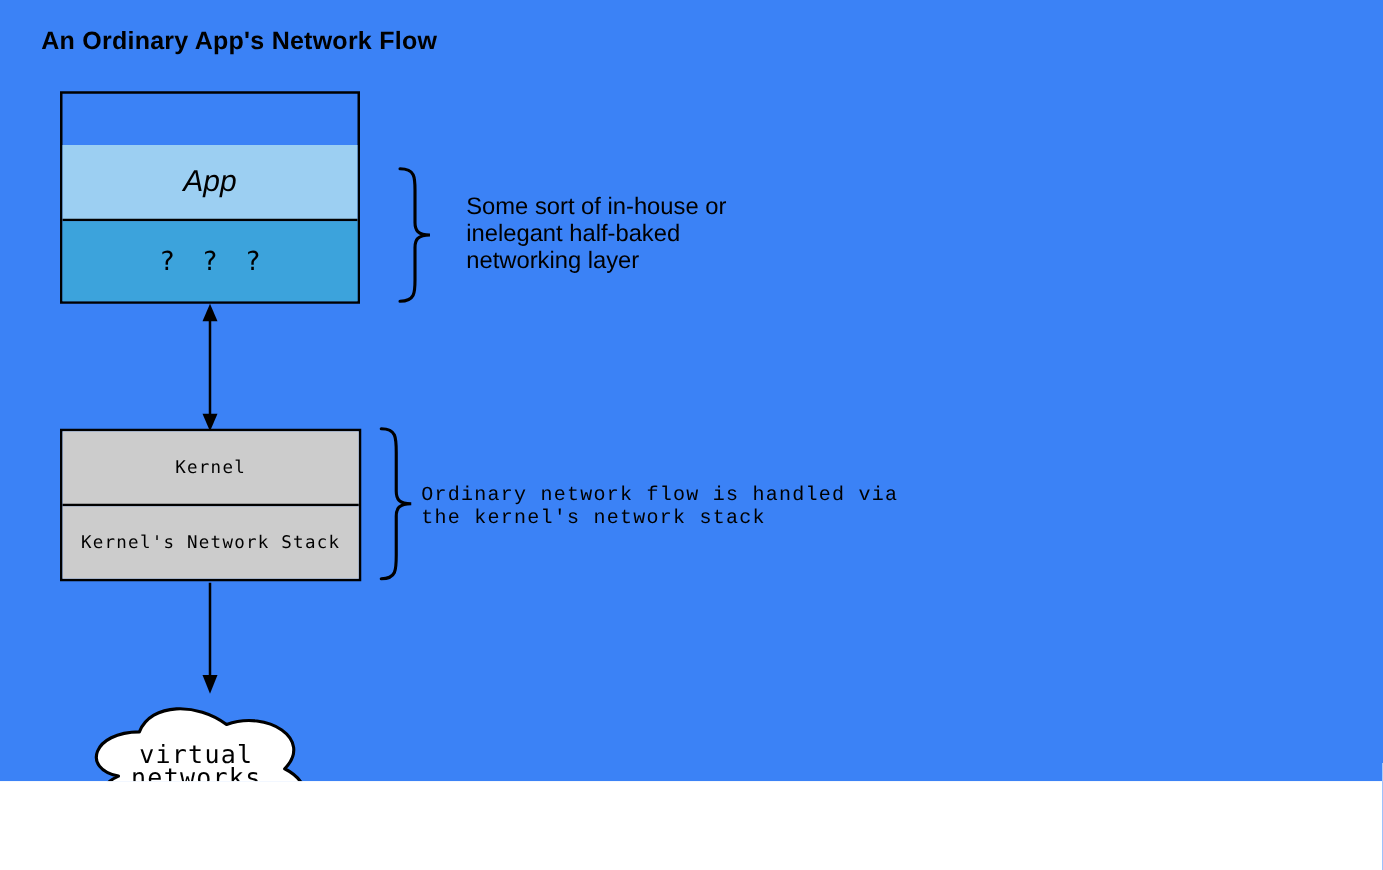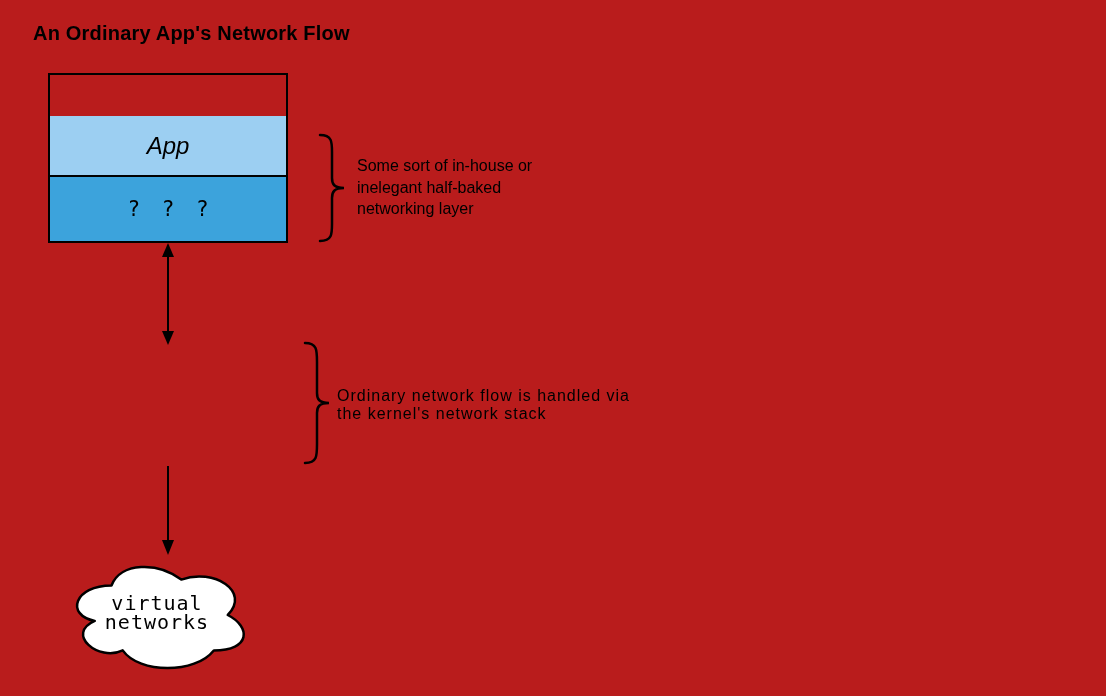--- a/index.html
+++ b/index.html
@@ -3,22 +3,22 @@
 <meta charset="utf-8">
 <style>
   html, body {
     margin: 0;
     padding: 0;
     background: #ffffff;
   }
   #canvas {
     position: relative;
     width: 1106px;
-    height: 696px;
-    background: #b91c1c;
+    height: 625px;
+    background: #3b82f6;
     overflow: hidden;
     font-family: "Liberation Sans", sans-serif;
     color: #000000;
   }
   .abs { position: absolute; }
 
   .title {
     left: 33px;
     top: 22px;
     font-size: 20px;
@@ -79,30 +79,30 @@
     justify-content: center;
   }
   .kernel-box .sec-netstack {
     flex: 1;
     display: flex;
     align-items: center;
     justify-content: center;
   }
 
   .note-sans {
-    left: 357px;
+    left: 373px;
     top: 155px;
-    font-size: 16px;
+    font-size: 19px;
     line-height: 21.5px;
     white-space: pre-line;
   }
   .note-mono {
     left: 337px;
     top: 387px;
-    font-family: Liberation Sans, sans-serif;
+    font-family: Liberation Mono, monospace;
     font-size: 16px;
     letter-spacing: 1px;
     line-height: 18px;
     white-space: pre-line;
   }
   .arrow-label {
     left: 196px;
     top: 285px;
     font-family: "DejaVu Sans Mono", monospace;
     font-size: 16px;
@@ -153,20 +153,28 @@
 inelegant half-baked
 networking layer</div>
 
   <svg class="abs" style="left:157px; top:243px;" width="22" height="102" viewBox="0 0 22 102">
     <line x1="11" y1="12" x2="11" y2="90" stroke="#000000" stroke-width="2"></line>
     <polygon points="11,0 5,14 17,14" fill="#000000"></polygon>
     <polygon points="11,102 5,88 17,88" fill="#000000"></polygon>
   </svg>
 
 
+  <div class="abs kernel-box">
+    <div class="sec-kernel" style="background: rgb(204, 204, 204);">
+      <span>Kernel</span>
+    </div>
+    <div class="sec-netstack" style="background: rgb(204, 204, 204);">
+      <span>Kernel's Network Stack</span>
+    </div>
+  </div>
 
   <svg class="abs" style="left:301px; top:340px;" width="30" height="126" viewBox="0 0 30 126">
     <path d="M 4,3 C 16,3 16,10 16,22 L 16,53 C 16,59 18,63 28,63 C 18,63 16,67 16,73 L 16,104 C 16,116 16,123 4,123" fill="none" stroke="#000000" stroke-width="2.5" stroke-linecap="round"></path>
   </svg>
 
   <div class="abs note-mono">Ordinary network flow is handled via
 the kernel's network stack</div>
 
   <svg class="abs" style="left:157px; top:466px;" width="22" height="90" viewBox="0 0 22 90">
     <line x1="11" y1="0" x2="11" y2="76" stroke="#000000" stroke-width="2"></line>

